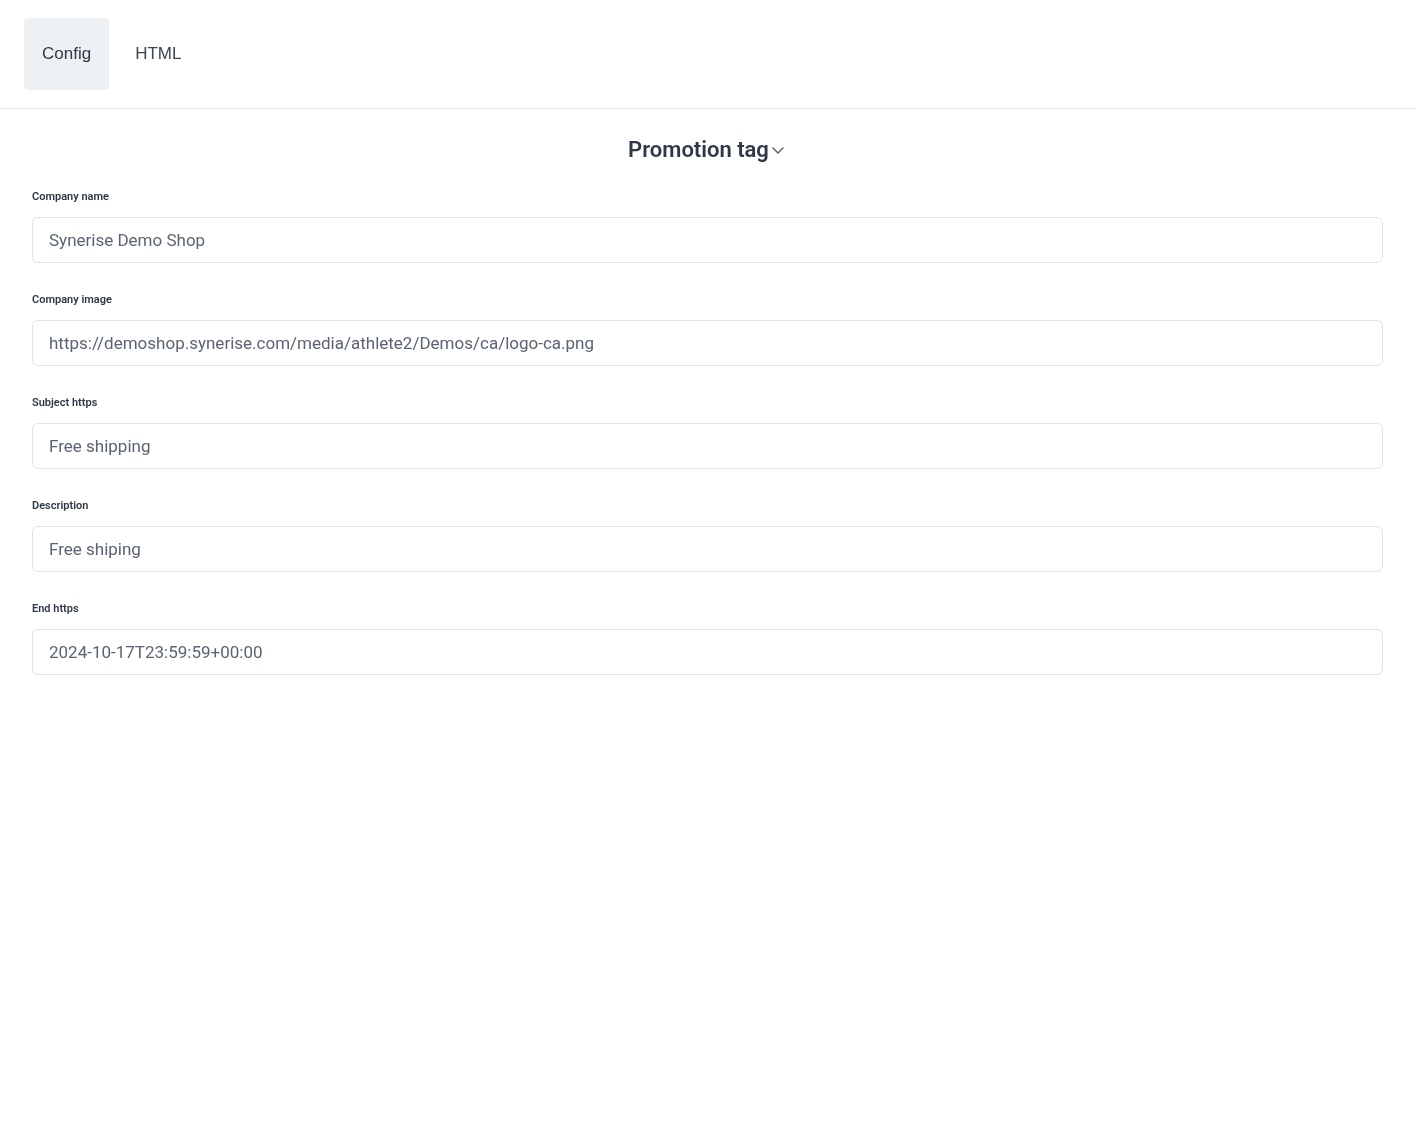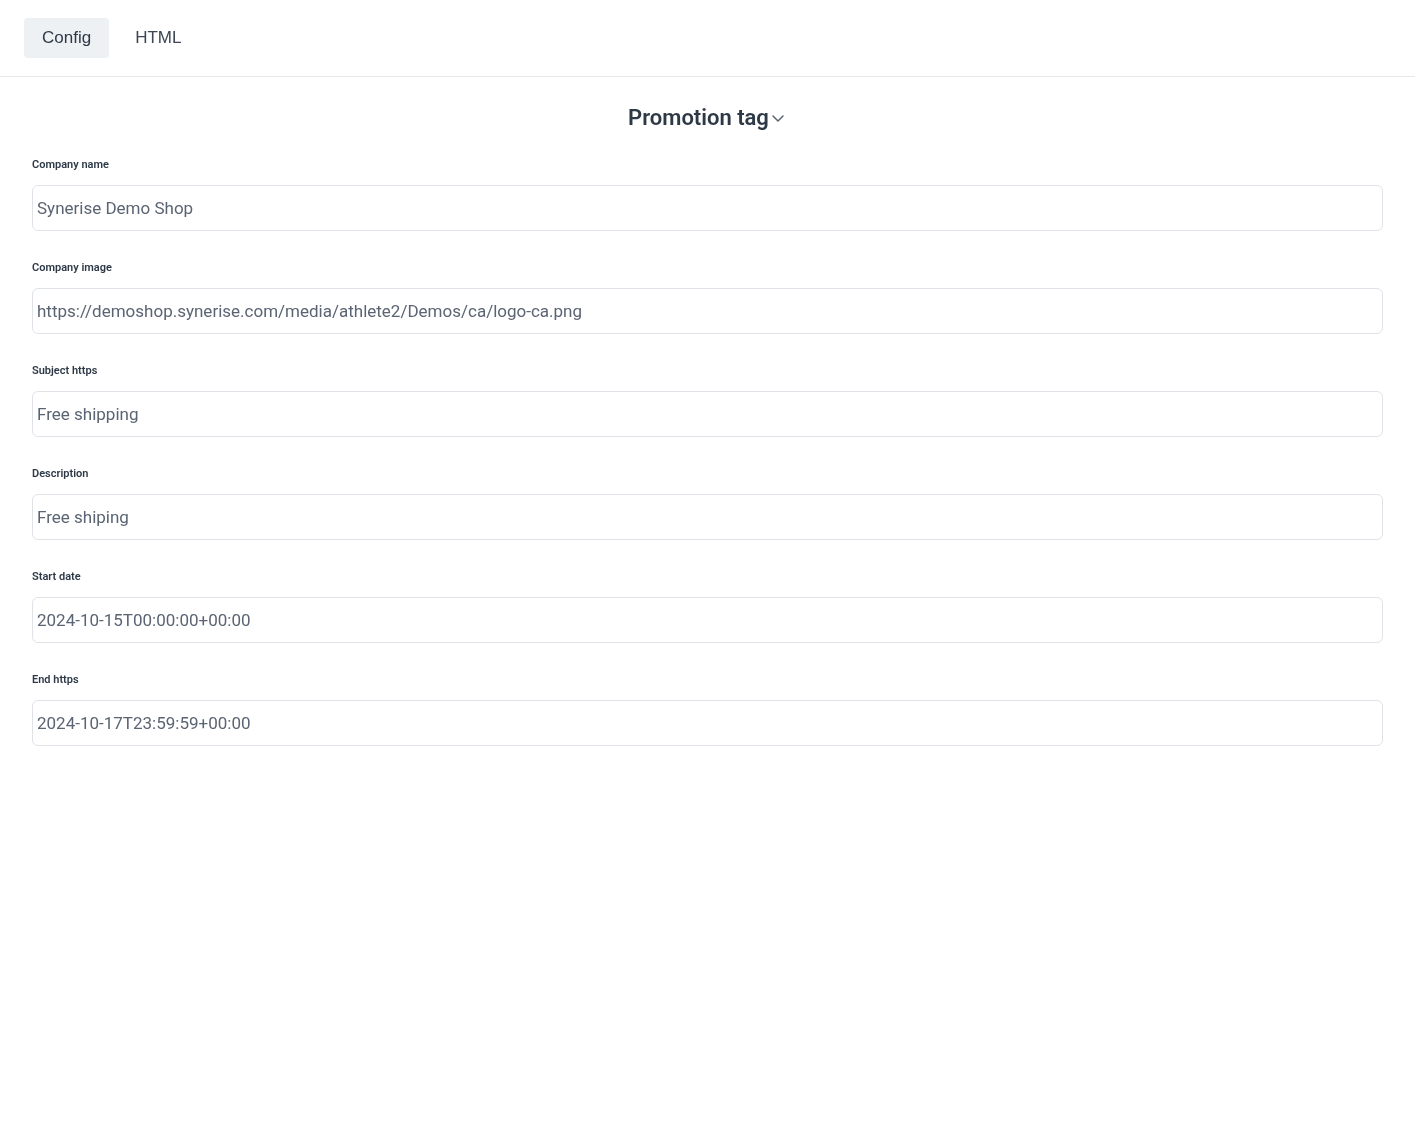--- a/index.html
+++ b/index.html
@@ -13,21 +13,21 @@
       color: #2e3947;
       width: 1415px;
     }
     .tabs {
       display: flex;
       gap: 8px;
       padding: 18px 24px;
       border-bottom: 1px solid #e5e8eb;
     }
     .tab {
-      padding: 10px 18px;
+      padding: 26px 18px;
       border-radius: 4px;
       font-size: 17px;
       font-weight: 500;
       color: #3c4654;
       cursor: pointer;
       background: transparent;
       border: none;
     }
     .tab.active {
       background: #eef1f4;
@@ -61,21 +61,21 @@
     }
     .form-label {
       display: block;
       font-size: 11px;
       font-weight: 600;
       color: #2e3947;
       margin-bottom: 14px;
     }
     .form-input {
       width: 100%;
-      padding: 12px 4px;
+      padding: 12px 16px;
       font-size: 17px;
       color: #5a6472;
       border: 1px solid #dfe3e8;
       border-radius: 6px;
       background: #ffffff;
       font-family: inherit;
       outline: none;
     }
   </style>
 </head>
@@ -110,22 +110,18 @@
     <label class="form-label">Subject https</label>
     <input type="text" class="form-input" value="Free shipping" style="">
   </div>
 
   <div class="form-group">
     <label class="form-label">Description</label>
     <input type="text" class="form-input" value="Free shiping" style="">
   </div>
 
 
-  <div class="form-group">
-    <label class="form-label">Start date</label>
-    <input type="text" class="form-input" value="2024-10-15T00:00:00+00:00" style="">
-  </div>
 
   <div class="form-group">
     <label class="form-label">End https</label>
     <input type="text" class="form-input" value="2024-10-17T23:59:59+00:00" style="">
   </div>
 </div>
 
 </body></html>

